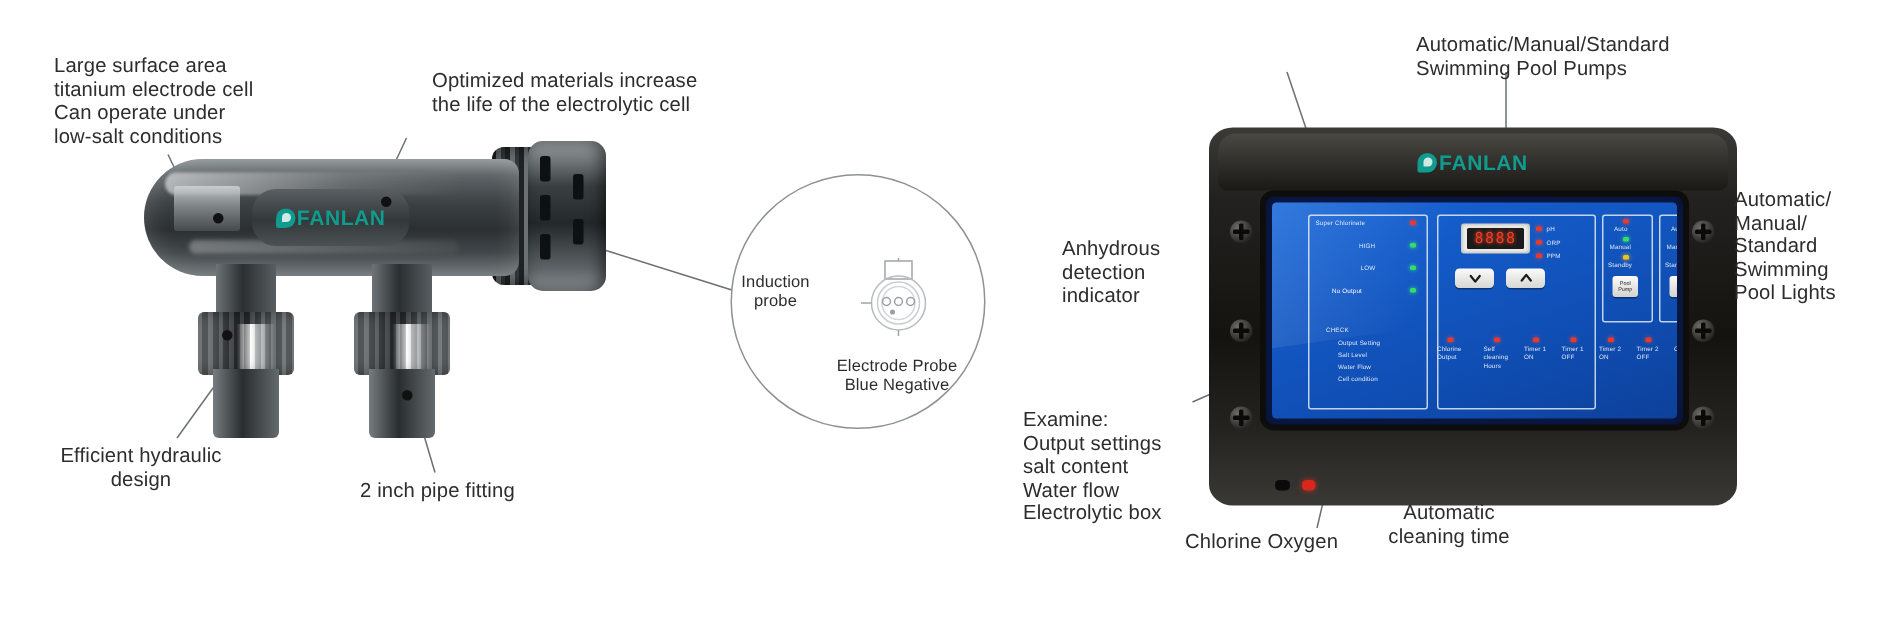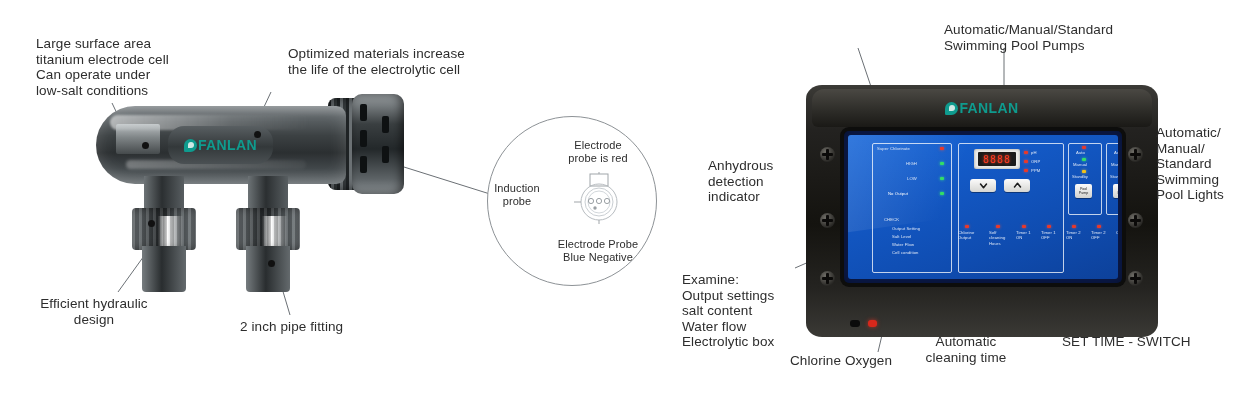--- a/index.html
+++ b/index.html
@@ -364,22 +364,20 @@
   <div class="lbl" style="left:36px;top:36px;width:210px;">Large surface area
 titanium electrode cell
 Can operate under
 low-salt conditions</div>
   <div class="lbl" style="left:288px;top:46px;width:250px;">Optimized materials increase
 the life of the electrolytic cell</div>
   <div class="lbl ctr" style="left:14px;top:296px;width:160px;">Efficient hydraulic
 design</div>
   <div class="lbl" style="left:240px;top:319px;width:180px;">2 inch pipe fitting</div>
 
-  <div class="lbl ctr" style="left:552px;top:139px;width:92px;font-size:11px;line-height:13px;">Electrode
-probe is red</div>
   <div class="lbl ctr" style="left:484px;top:182px;width:66px;font-size:11px;line-height:13px;">Induction
 probe</div>
   <div class="lbl ctr" style="left:534px;top:238px;width:128px;font-size:11px;line-height:13px;">Electrode Probe
 Blue Negative</div>
 
   <div class="lbl" style="left:944px;top:22px;width:240px;">Automatic/Manual/Standard
 Swimming Pool Pumps</div>
   <div class="lbl" style="left:1156px;top:125px;width:102px;">Automatic/
 Manual/
 Standard
@@ -389,15 +387,14 @@
 detection
 indicator</div>
   <div class="lbl" style="left:682px;top:272px;width:136px;">Examine:
 Output settings
 salt content
 Water flow
 Electrolytic box</div>
   <div class="lbl" style="left:790px;top:353px;width:140px;">Chlorine Oxygen</div>
   <div class="lbl ctr" style="left:902px;top:334px;width:128px;">Automatic
 cleaning time</div>
-  <div class="lbl" style="left:1062px;top:334px;width:150px;">SET TIME - SWITCH</div>
 
 </div>
 
 </body></html>

